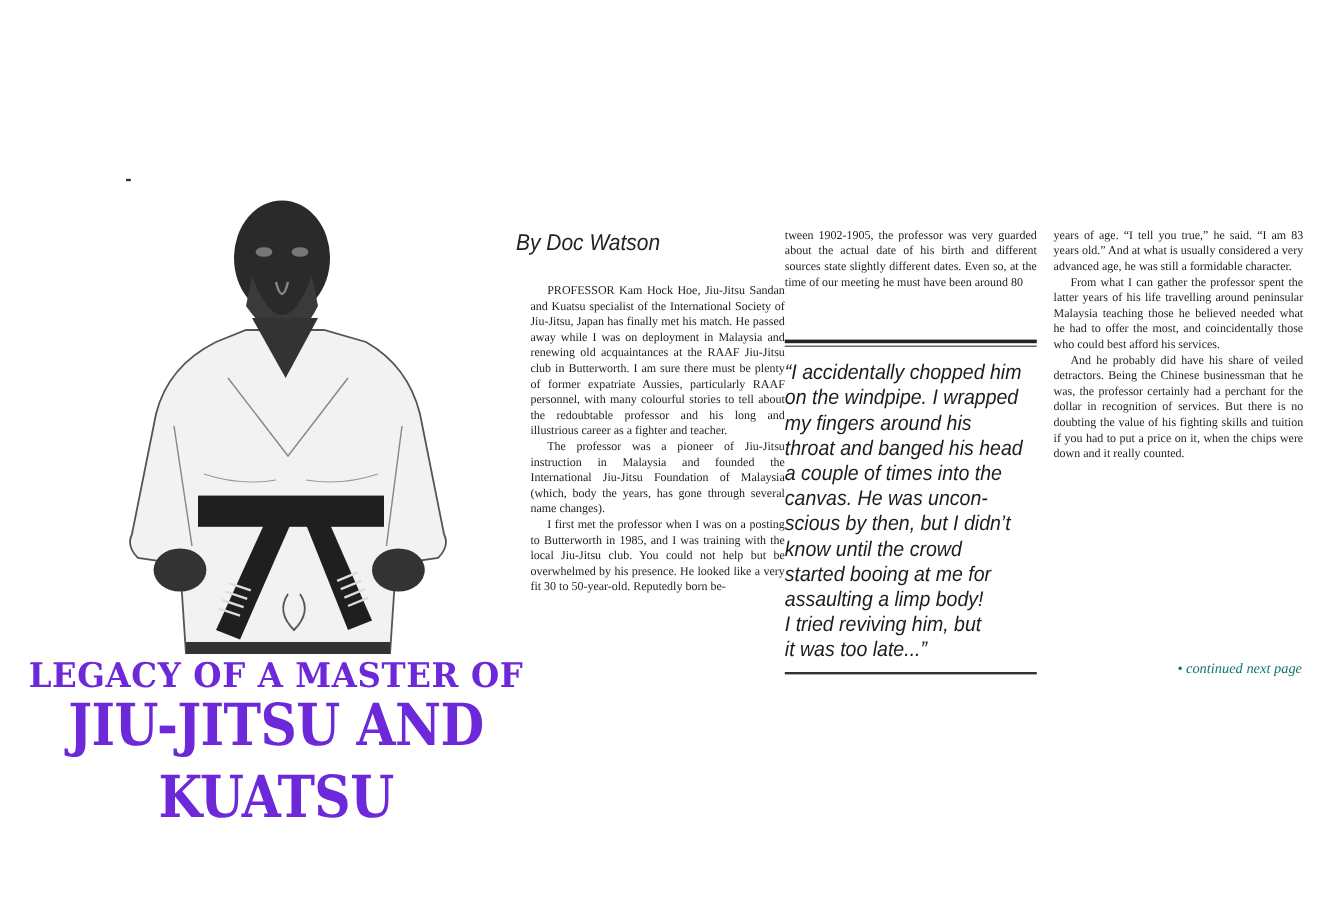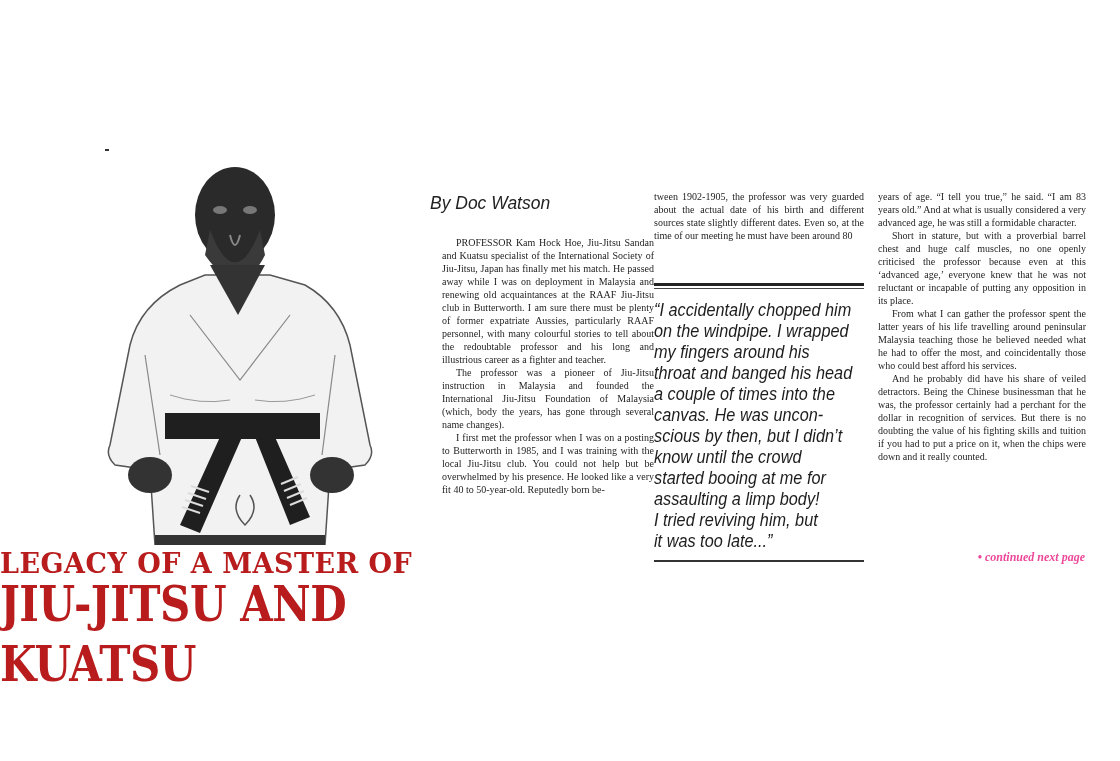--- a/index.html
+++ b/index.html
@@ -2,39 +2,39 @@
 <html><head>
   <meta charset="utf-8">
   <style>
     html, body { margin: 0; padding: 0; }
     body {
       width: 1120px; height: 761px; background: #ffffff; position: relative; overflow: hidden;
       font-family: "Liberation Serif", serif; color: #1a1a1a;
     }
     .page { position: absolute; left: 0; top: 0; width: 1120px; height: 761px; }
     .photo { position: absolute; left: 70px; top: 155px; width: 340px; height: 390px; }
-    .headline { position: absolute; left: 0; top: 547px; width: 460px; 
-      font-family: "DejaVu Serif", serif; font-weight: bold; color: #b91c1c; }
+    .headline { position: absolute; left: 0; top: 547px; width: 460px; text-align: center;
+      font-family: "DejaVu Serif", serif; font-weight: bold; color: #6d28d9; }
     .headline .l1 { font-size: 27px; letter-spacing: 0.5px; line-height: 34px; transform: scaleY(1.05); }
     .headline .l2 { font-size: 42px; letter-spacing: -0.5px; line-height: 52px; transform: scaleY(1.15); margin-top: 2px; }
     .byline { position: absolute; left: 430px; top: 192px; font-family: "Liberation Sans", sans-serif;
       font-style: italic; font-size: 19px; color: #222; transform: scaleX(0.92); transform-origin: left; }
     .col { position: absolute; font-size: 10px; line-height: 13px; text-align: justify; color: #1d1d1d; }
     .col p { margin: 0; text-indent: 14px; }
     .col p.noind { text-indent: 0; }
     .col1 { left: 442px; top: 236px; width: 212px; }
     .col2 { left: 654px; top: 190px; width: 210px; }
     .col3 { left: 878px; top: 190px; width: 208px; }
     .rule-thick { position: absolute; left: 654px; top: 283px; width: 210px; height: 3px; background: #222; }
     .rule-thin { position: absolute; left: 654px; top: 288px; width: 210px; height: 1px; background: #444; }
     .rule-bottom { position: absolute; left: 654px; top: 560px; width: 210px; height: 2px; background: #333; }
     .pullquote { position: absolute; left: 654px; top: 300px; width: 215px; font-family: "Liberation Sans", sans-serif;
       font-style: italic; font-size: 17.5px; line-height: 21px; color: #1d1d1d; white-space: pre-line; transform: scaleX(0.93); transform-origin: left; }
     .continued { position: absolute; left: 960px; top: 550px; width: 125px; text-align: right;
-      font-style: italic; font-weight: bold; font-size: 12px; color: #ec4899; }
+      font-style: italic; font-weight: normal; font-size: 12px; color: #0f766e; }
     .speck { position: absolute; background: #333; }
   </style>
 </head>
 <body>
 
 <div class="page">
 
   <svg class="photo" viewBox="0 0 340 390" xmlns="http://www.w3.org/2000/svg">
 
     <path d="M60 190 Q70 150 110 130 L135 120 L200 120 L235 130 Q270 150 280 190 L300 290 Q305 300 295 310 L260 315 L255 390 L85 390 L80 315 L45 310 Q35 300 40 290 Z" fill="#f2f2f2" stroke="#555" stroke-width="1.5"></path>
@@ -69,21 +69,21 @@
   <div class="headline">
     <div class="l1">LEGACY OF A MASTER OF</div>
     <div class="l2">JIU-JITSU AND KUATSU</div>
   </div>
 
   <div class="byline">By Doc Watson</div>
 
   <div class="col col1">
     <p>PROFESSOR Kam Hock Hoe, Jiu-Jitsu Sandan and Kuatsu specialist of the International Society of Jiu-Jitsu, Japan has finally met his match. He passed away while I was on deployment in Malaysia and renewing old acquaintances at the RAAF Jiu-Jitsu club in Butterworth. I am sure there must be plenty of former expatriate Aussies, particularly RAAF personnel, with many colourful stories to tell about the redoubtable professor and his long and illustrious career as a fighter and teacher.</p>
     <p>The professor was a pioneer of Jiu-Jitsu instruction in Malaysia and founded the International Jiu-Jitsu Foundation of Malaysia (which, body the years, has gone through several name changes).</p>
-    <p>I first met the professor when I was on a posting to Butterworth in 1985, and I was training with the local Jiu-Jitsu club. You could not help but be overwhelmed by his presence. He looked like a very fit 40 to 50-year-old. Reputedly born be-</p>
+    <p>I first met the professor when I was on a posting to Butterworth in 1985, and I was training with the local Jiu-Jitsu club. You could not help but be overwhelmed by his presence. He looked like a very fit 30 to 50-year-old. Reputedly born be-</p>
   </div>
 
   <div class="col col2">
     <p class="noind">tween 1902-1905, the professor was very guarded about the actual date of his birth and different sources state slightly different dates. Even so, at the time of our meeting he must have been around 80</p>
   </div>
 
   <div class="rule-thick"></div>
   <div class="rule-thin"></div>
   <div class="pullquote">“I accidentally chopped him
 on the windpipe. I wrapped
@@ -94,19 +94,18 @@
 scious by then, but I didn’t
 know until the crowd
 started booing at me for
 assaulting a limp body!
 I tried reviving him, but
 it was too late...”</div>
   <div class="rule-bottom"></div>
 
   <div class="col col3">
     <p class="noind">years of age. “I tell you true,” he said. “I am 83 years old.” And at what is usually considered a very advanced age, he was still a formidable character.</p>
-    <p>Short in stature, but with a proverbial barrel chest and huge calf muscles, no one openly criticised the professor because even at this ‘advanced age,’ everyone knew that he was not reluctant or incapable of putting any opposition in its place.</p>
     <p>From what I can gather the professor spent the latter years of his life travelling around peninsular Malaysia teaching those he believed needed what he had to offer the most, and coincidentally those who could best afford his services.</p>
     <p>And he probably did have his share of veiled detractors. Being the Chinese businessman that he was, the professor certainly had a perchant for the dollar in recognition of services. But there is no doubting the value of his fighting skills and tuition if you had to put a price on it, when the chips were down and it really counted.</p>
   </div>
 
   <div class="continued">• continued next page</div>
 </div>
 
 </body></html>

